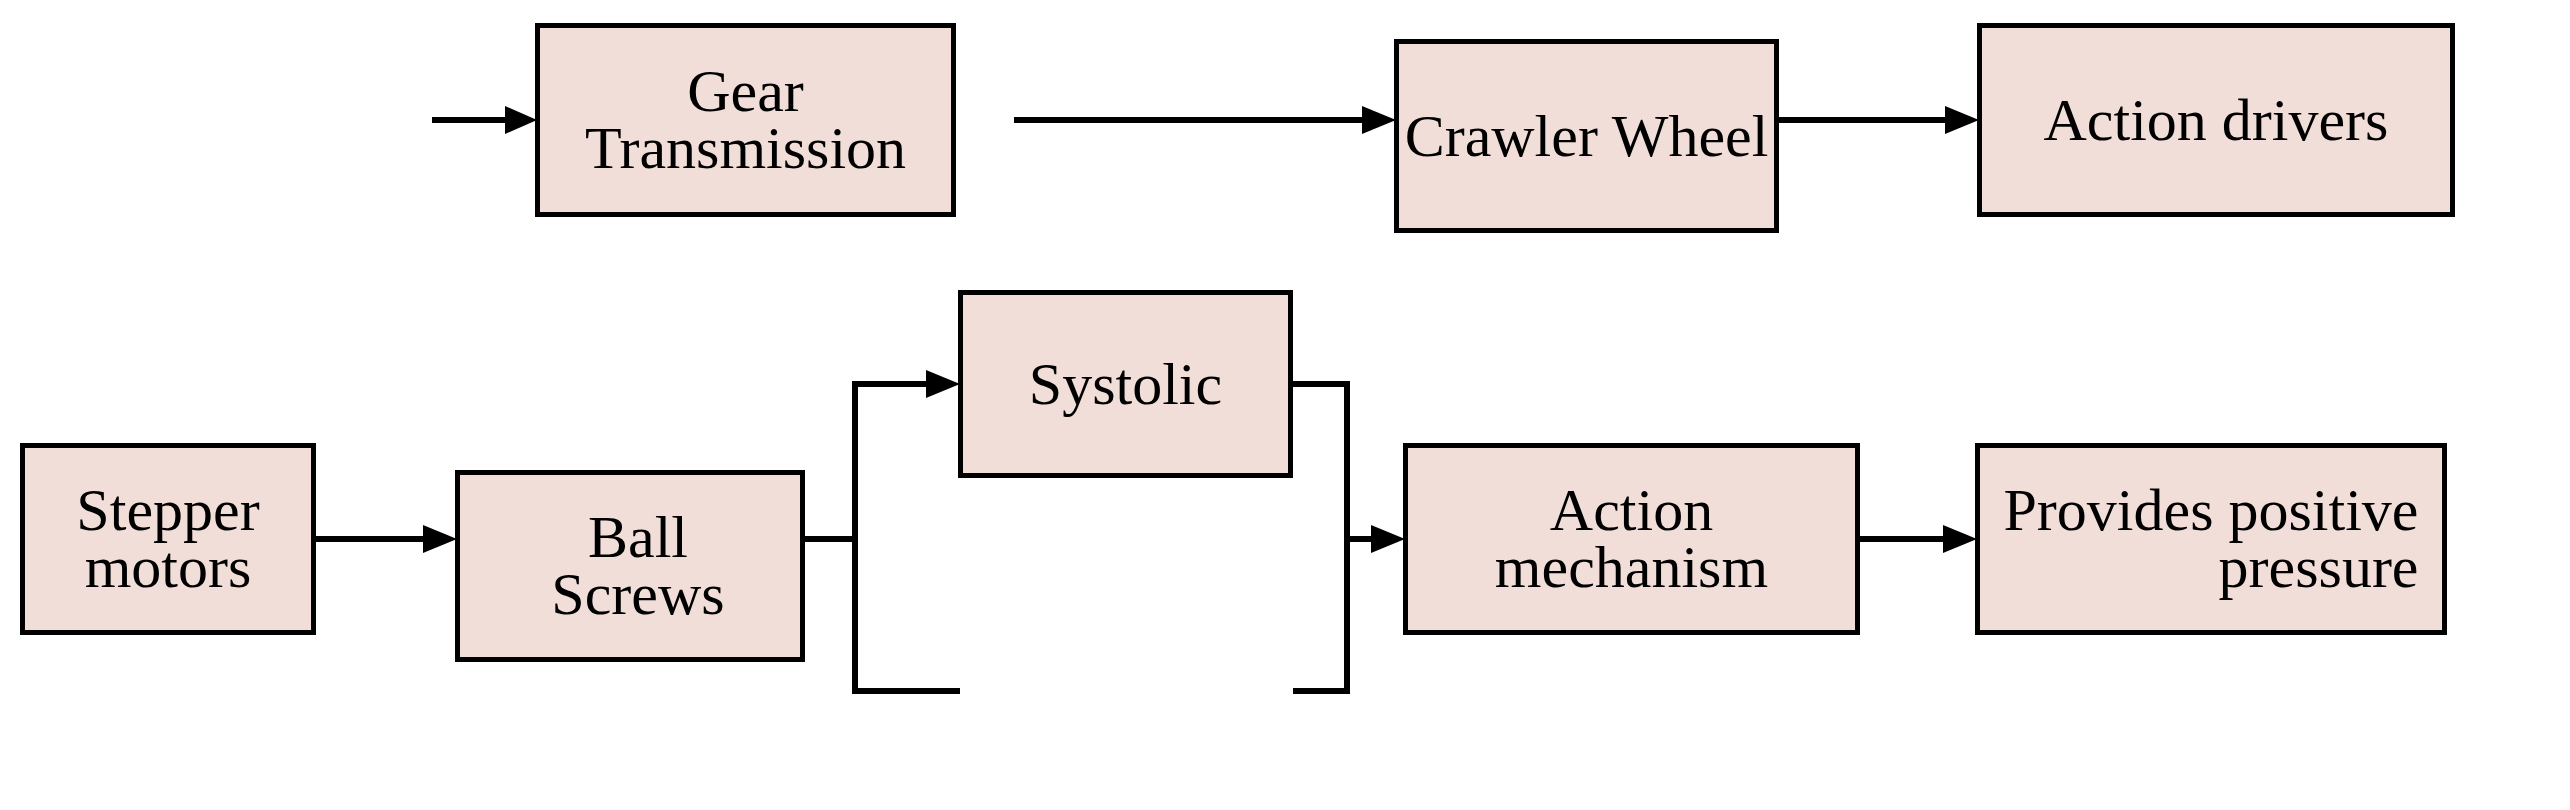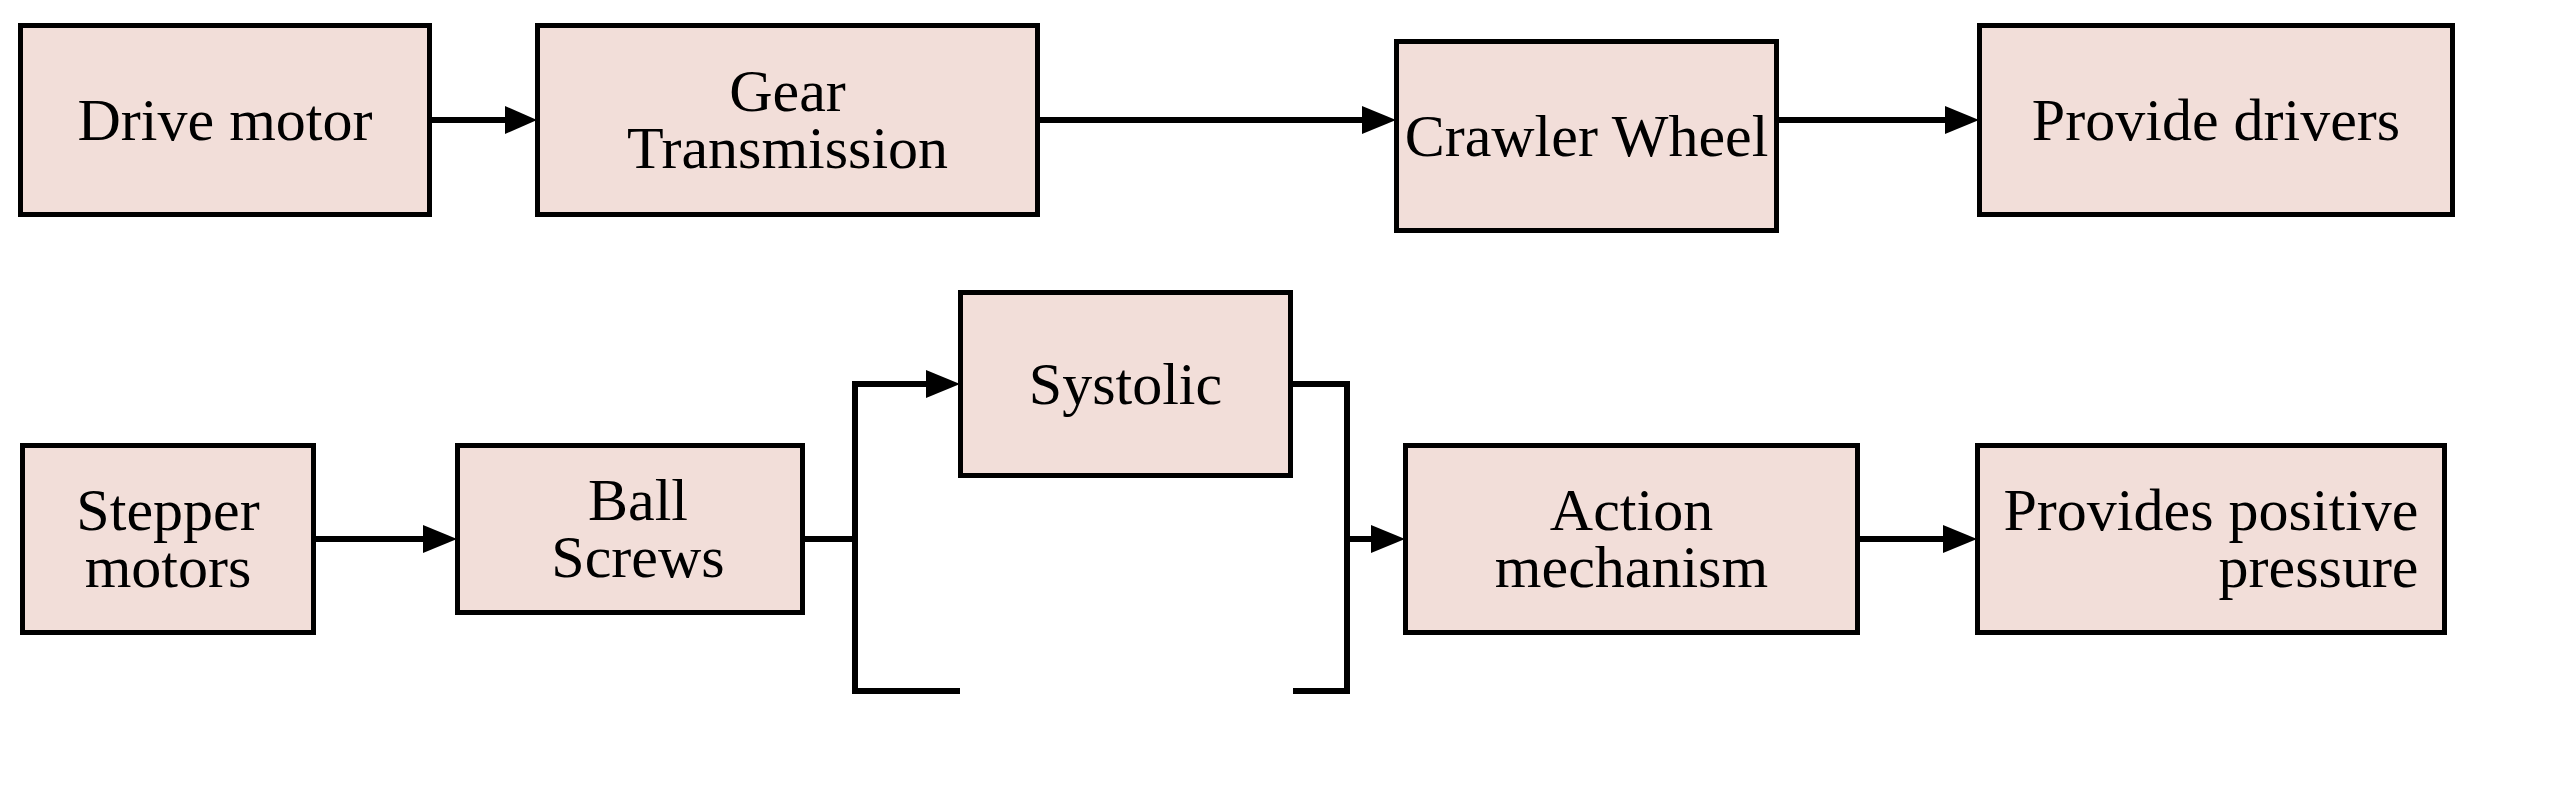--- a/index.html
+++ b/index.html
@@ -36,25 +36,25 @@
   }
   .node .label {
     white-space: pre;
     font-size: 60px;
     line-height: 0.95;
     color: var(--text-color, #000000);
     letter-spacing: 0px;
   }
   
   .n-drive-motor   { left: 18px;   top: 23px;  width: 414px; height: 194px; }
-  .n-gear-trans    { left: 535px;  top: 23px;  width: 505px; height: 194px; }
+  .n-gear-trans    { left: 535px;  top: 23px;  width: 421px; height: 194px; }
   .n-crawler-wheel { left: 1394px; top: 23px;  width: 385px; height: 194px; margin-top: 16px; }
   .n-provide-drv   { left: 1977px; top: 23px;  width: 478px; height: 194px; }
   .n-stepper       { left: 20px;   top: 443px; width: 296px; height: 192px; }
-  .n-ball-screws   { left: 455px;  top: 443px; width: 350px; height: 172px; padding-left: 16px; }
+  .n-ball-screws   { left: 455px;  top: 470px; width: 350px; height: 192px; padding-left: 16px; }
   .n-systolic      { left: 958px;  top: 290px; width: 335px; height: 188px; }
   .n-reach-out     { left: 958px;  top: 595px; width: 335px; height: 192px; }
   .n-action-mech   { left: 1403px; top: 443px; width: 457px; height: 192px; }
   .n-provides-pp   { left: 1975px; top: 443px; width: 472px; height: 192px; text-align: right; }
 
   .edge-line {
     stroke: var(--connector, #000000);
     stroke-width: 6;
   }
   .edge-arrowhead {
@@ -95,35 +95,32 @@
 
     <line class="edge-line" x1="1347" y1="381" x2="1347" y2="694"></line>
 
     <line class="edge-line" x1="1347" y1="539" x2="1373" y2="539"></line>
     <polygon class="edge-arrowhead" points="1371,525 1371,553 1405,539"></polygon>
 
     <line class="edge-line" x1="1848" y1="539" x2="1945" y2="539"></line>
     <polygon class="edge-arrowhead" points="1943,525 1943,553 1977,539"></polygon>
   </svg>
 
-  <div class="node n-drive-motor">
-    <span class="label">Drive motor</span>
-  </div>
 
   <div class="node n-gear-trans">
     <span class="label">Gear
 Transmission</span>
   </div>
 
   <div class="node n-crawler-wheel">
     <span class="label">Crawler Wheel</span>
   </div>
 
   <div class="node n-provide-drv">
-    <span class="label">Provide drivers</span>
+    <span class="label">Action drivers</span>
   </div>
 
   <div class="node n-stepper">
     <span class="label">Stepper
 motors</span>
   </div>
 
   <div class="node n-ball-screws">
     <span class="label">Ball
 Screws</span>

